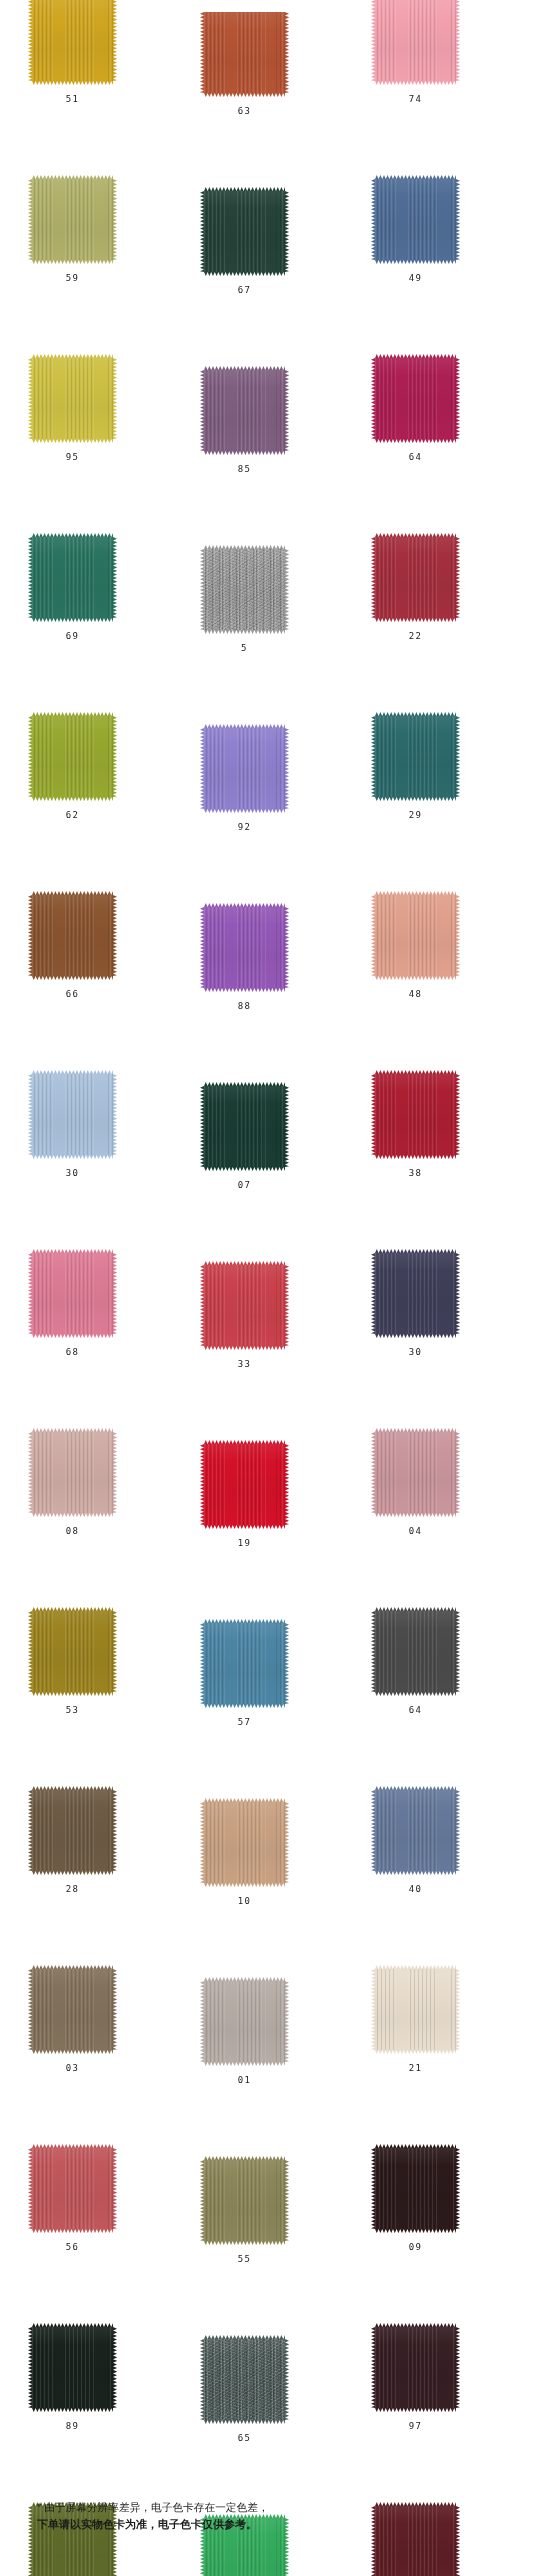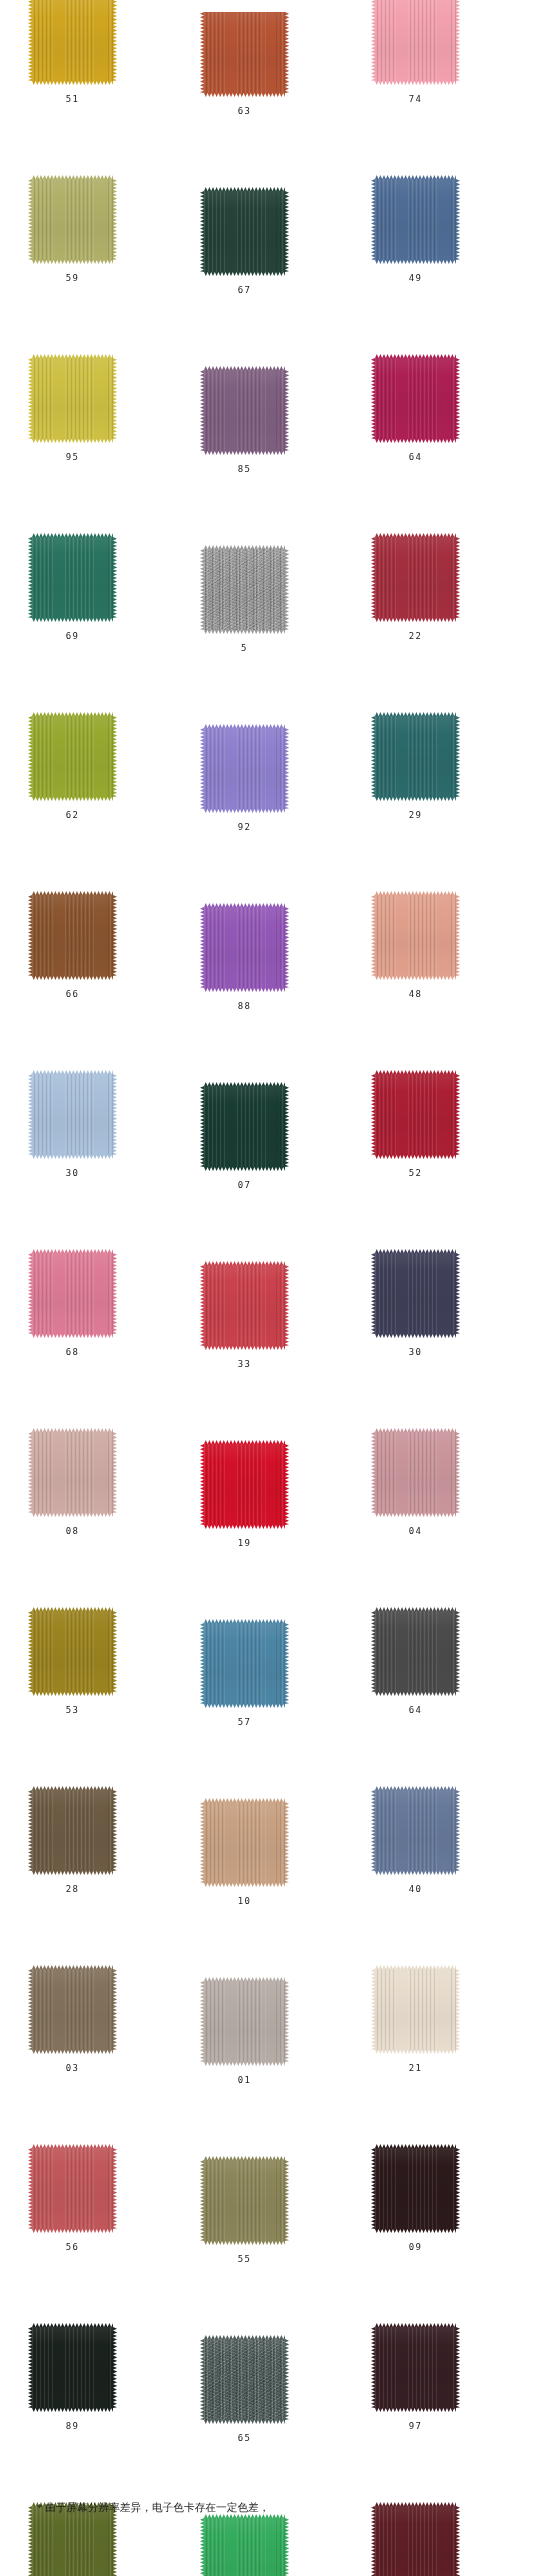--- a/index.html
+++ b/index.html
@@ -151,21 +151,21 @@
   }
 
   
   .footnote {
     position: absolute;
     left: 37px;
     top: 2499px;
     width: 482px;
   }
   .footnote-line {
-    font-family: Liberation Serif, serif;
+    font-family: Liberation Sans, sans-serif;
     color: #1b1b1b;
     font-size: 10.7px;
     line-height: 16.5px;
     white-space: nowrap;
   }
   .footnote-line.bold {
     font-weight: 700;
     font-size: 11px;
   }
 </style>
@@ -630,21 +630,21 @@
           <svg class="zig zig-bottom" width="81" height="4.1" viewBox="0 0 117 6" preserveAspectRatio="none">
             <path d="M 0 0 L 2.60 6 L 5.20 0 L 7.80 6 L 10.40 0 L 13.00 6 L 15.60 0 L 18.20 6 L 20.80 0 L 23.40 6 L 26.00 0 L 28.60 6 L 31.20 0 L 33.80 6 L 36.40 0 L 39.00 6 L 41.60 0 L 44.20 6 L 46.80 0 L 49.40 6 L 52.00 0 L 54.60 6 L 57.20 0 L 59.80 6 L 62.40 0 L 65.00 6 L 67.60 0 L 70.20 6 L 72.80 0 L 75.40 6 L 78.00 0 L 80.60 6 L 83.20 0 L 85.80 6 L 88.40 0 L 91.00 6 L 93.60 0 L 96.20 6 L 98.80 0 L 101.40 6 L 104.00 0 L 106.60 6 L 109.20 0 L 111.80 6 L 114.40 0 L 117.00 6 L 117.00 0 Z" fill="#ac1f33"></path>
           </svg>
           <svg class="zig zig-left" width="4.1" height="81" viewBox="0 0 6 118" preserveAspectRatio="none">
             <path d="M 6 0 L 0 2.60 L 6 5.20 L 0 7.80 L 6 10.40 L 0 13.00 L 6 15.60 L 0 18.20 L 6 20.80 L 0 23.40 L 6 26.00 L 0 28.60 L 6 31.20 L 0 33.80 L 6 36.40 L 0 39.00 L 6 41.60 L 0 44.20 L 6 46.80 L 0 49.40 L 6 52.00 L 0 54.60 L 6 57.20 L 0 59.80 L 6 62.40 L 0 65.00 L 6 67.60 L 0 70.20 L 6 72.80 L 0 75.40 L 6 78.00 L 0 80.60 L 6 83.20 L 0 85.80 L 6 88.40 L 0 91.00 L 6 93.60 L 0 96.20 L 6 98.80 L 0 101.40 L 6 104.00 L 0 106.60 L 6 109.20 L 0 111.80 L 6 114.40 L 0 117.00 L 6 118.00 Z" fill="#ac1f33"></path>
           </svg>
           <svg class="zig zig-right" width="4.1" height="81" viewBox="0 0 6 118" preserveAspectRatio="none">
             <path d="M 0 0 L 6 2.60 L 0 5.20 L 6 7.80 L 0 10.40 L 6 13.00 L 0 15.60 L 6 18.20 L 0 20.80 L 6 23.40 L 0 26.00 L 6 28.60 L 0 31.20 L 6 33.80 L 0 36.40 L 6 39.00 L 0 41.60 L 6 44.20 L 0 46.80 L 6 49.40 L 0 52.00 L 6 54.60 L 0 57.20 L 6 59.80 L 0 62.40 L 6 65.00 L 0 67.60 L 6 70.20 L 0 72.80 L 6 75.40 L 0 78.00 L 6 80.60 L 0 83.20 L 6 85.80 L 0 88.40 L 6 91.00 L 0 93.60 L 6 96.20 L 0 98.80 L 6 101.40 L 0 104.00 L 6 106.60 L 0 109.20 L 6 111.80 L 0 114.40 L 6 117.00 L 0 118.00 Z" fill="#ac1f33"></path>
           </svg>
         </div>
-        <div class="swatch-label">52</div>
+        <div class="swatch-label">38</div>
       </div>
     </div>
     <div class="swatch-row">
       <div class="swatch-cell col-0">
         <div class="swatch-wrap">
           <div class="swatch-chip">
             <div class="chip-body" style="background: rgb(221, 123, 149);"></div>
             <div class="chip-rib"></div>
             <div class="chip-shade"></div>
           </div>
@@ -1169,14 +1169,15 @@
           <svg class="zig zig-right" width="4.1" height="81" viewBox="0 0 6 118" preserveAspectRatio="none">
             <path d="M 0 0 L 6 2.60 L 0 5.20 L 6 7.80 L 0 10.40 L 6 13.00 L 0 15.60 L 6 18.20 L 0 20.80 L 6 23.40 L 0 26.00 L 6 28.60 L 0 31.20 L 6 33.80 L 0 36.40 L 6 39.00 L 0 41.60 L 6 44.20 L 0 46.80 L 6 49.40 L 0 52.00 L 6 54.60 L 0 57.20 L 6 59.80 L 0 62.40 L 6 65.00 L 0 67.60 L 6 70.20 L 0 72.80 L 6 75.40 L 0 78.00 L 6 80.60 L 0 83.20 L 6 85.80 L 0 88.40 L 6 91.00 L 0 93.60 L 6 96.20 L 0 98.80 L 6 101.40 L 0 104.00 L 6 106.60 L 0 109.20 L 6 111.80 L 0 114.40 L 6 117.00 L 0 118.00 Z" fill="#5f1f26"></path>
           </svg>
         </div>
       </div>
     </div>
   </div>
 
 <div class="footnote">
   <div class="footnote-line">* 由于屏幕分辨率差异，电子色卡存在一定色差，</div>
+  <div class="footnote-line bold">下单请以实物色卡为准，电子色卡仅供参考。</div>
 </div>
 
 
 </body></html>

